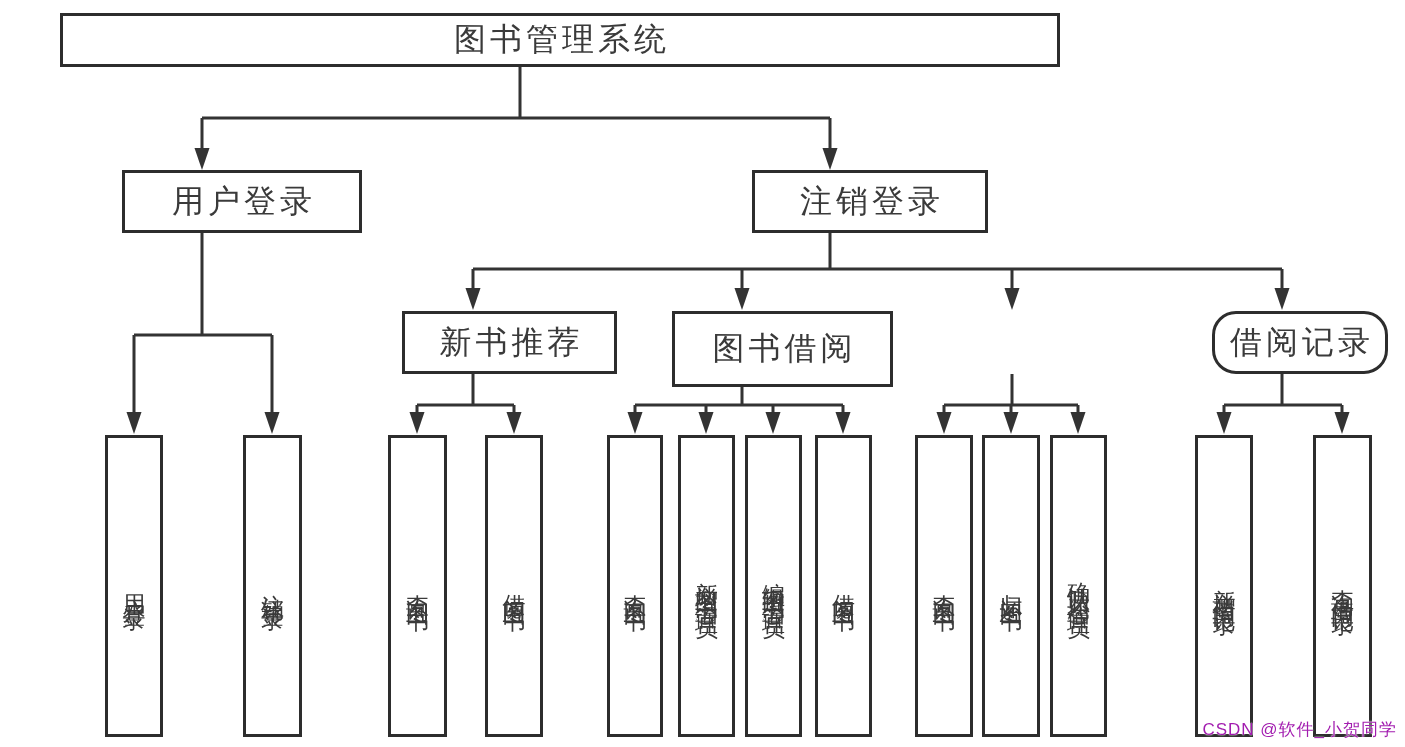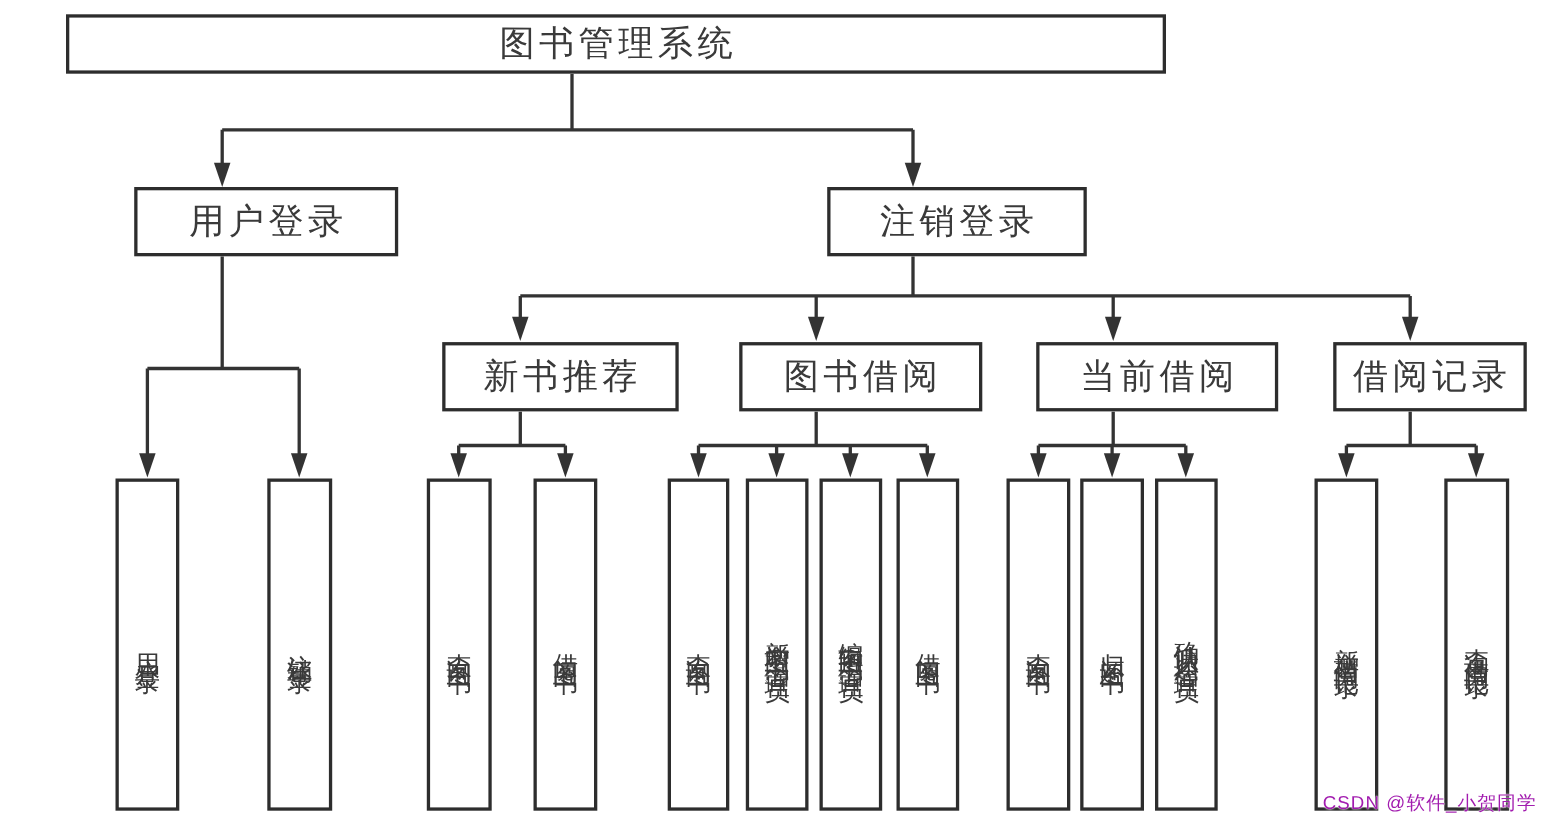--- a/index.html
+++ b/index.html
@@ -96,23 +96,22 @@
       <polygon points="1334.5,412 1349.5,412 1342,434"></polygon>
     </g>
   </svg>
 
   <div class="node h-node" style="left:20px; top:13px; width:1000px; height:54px;">图书管理系统</div>
 
   <div class="node h-node" style="left:82px; top:170px; width:240px; height:63px;">用户登录</div>
   <div class="node h-node" style="left:712px; top:170px; width:236px; height:63px;">注销登录</div>
 
   <div class="node h-node" style="left:362px; top:311px; width:215px; height:63px;">新书推荐</div>
-  <div class="node h-node" style="left:632px; top:311px; width:221px; height:63px;">图书借阅</div>
-  <div class="node h-node" style="left:902px; top:311px; width:220px; height:63px;">当前借阅</div>
-  <div class="node h-node" style="left:1172px; top:311px; width:176px; height:63px;">借阅记录</div>
+  <div class="node h-node" style="left:632px; top:311px; width:221px; height:76px;">图书借阅</div>
+  <div class="node h-node" style="left:1172px; top:311px; width:176px; height:63px;border-radius:24px;">借阅记录</div>
 
   <div class="node v-node" style="left:105px; top:435px; width:58px; height:302px;">
     <span class="vtext">用户登录</span>
   </div>
   <div class="node v-node" style="left:243px; top:435px; width:59px; height:302px;">
     <span class="vtext">注销登录</span>
   </div>
 
   <div class="node v-node" style="left:388px; top:435px; width:59px; height:302px;">
     <span class="vtext">查询图书</span>

